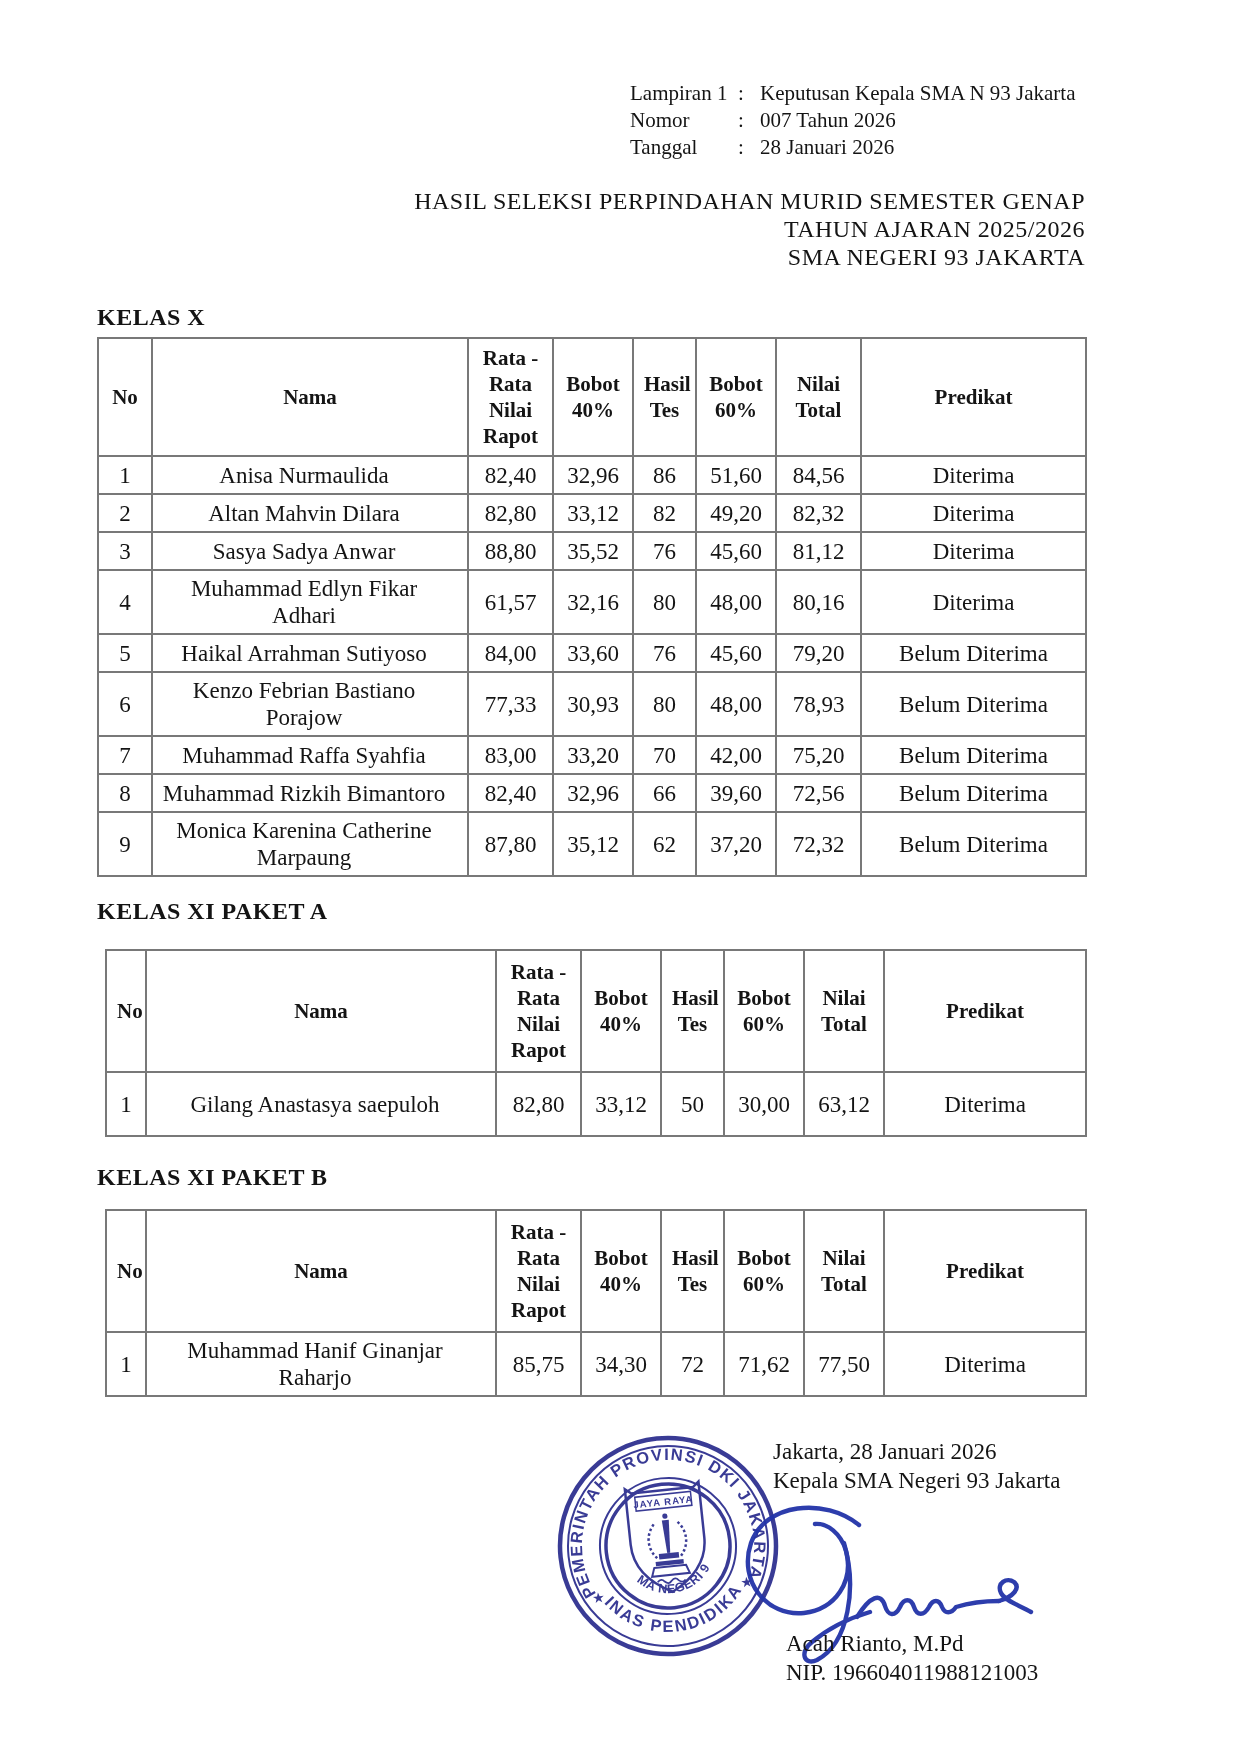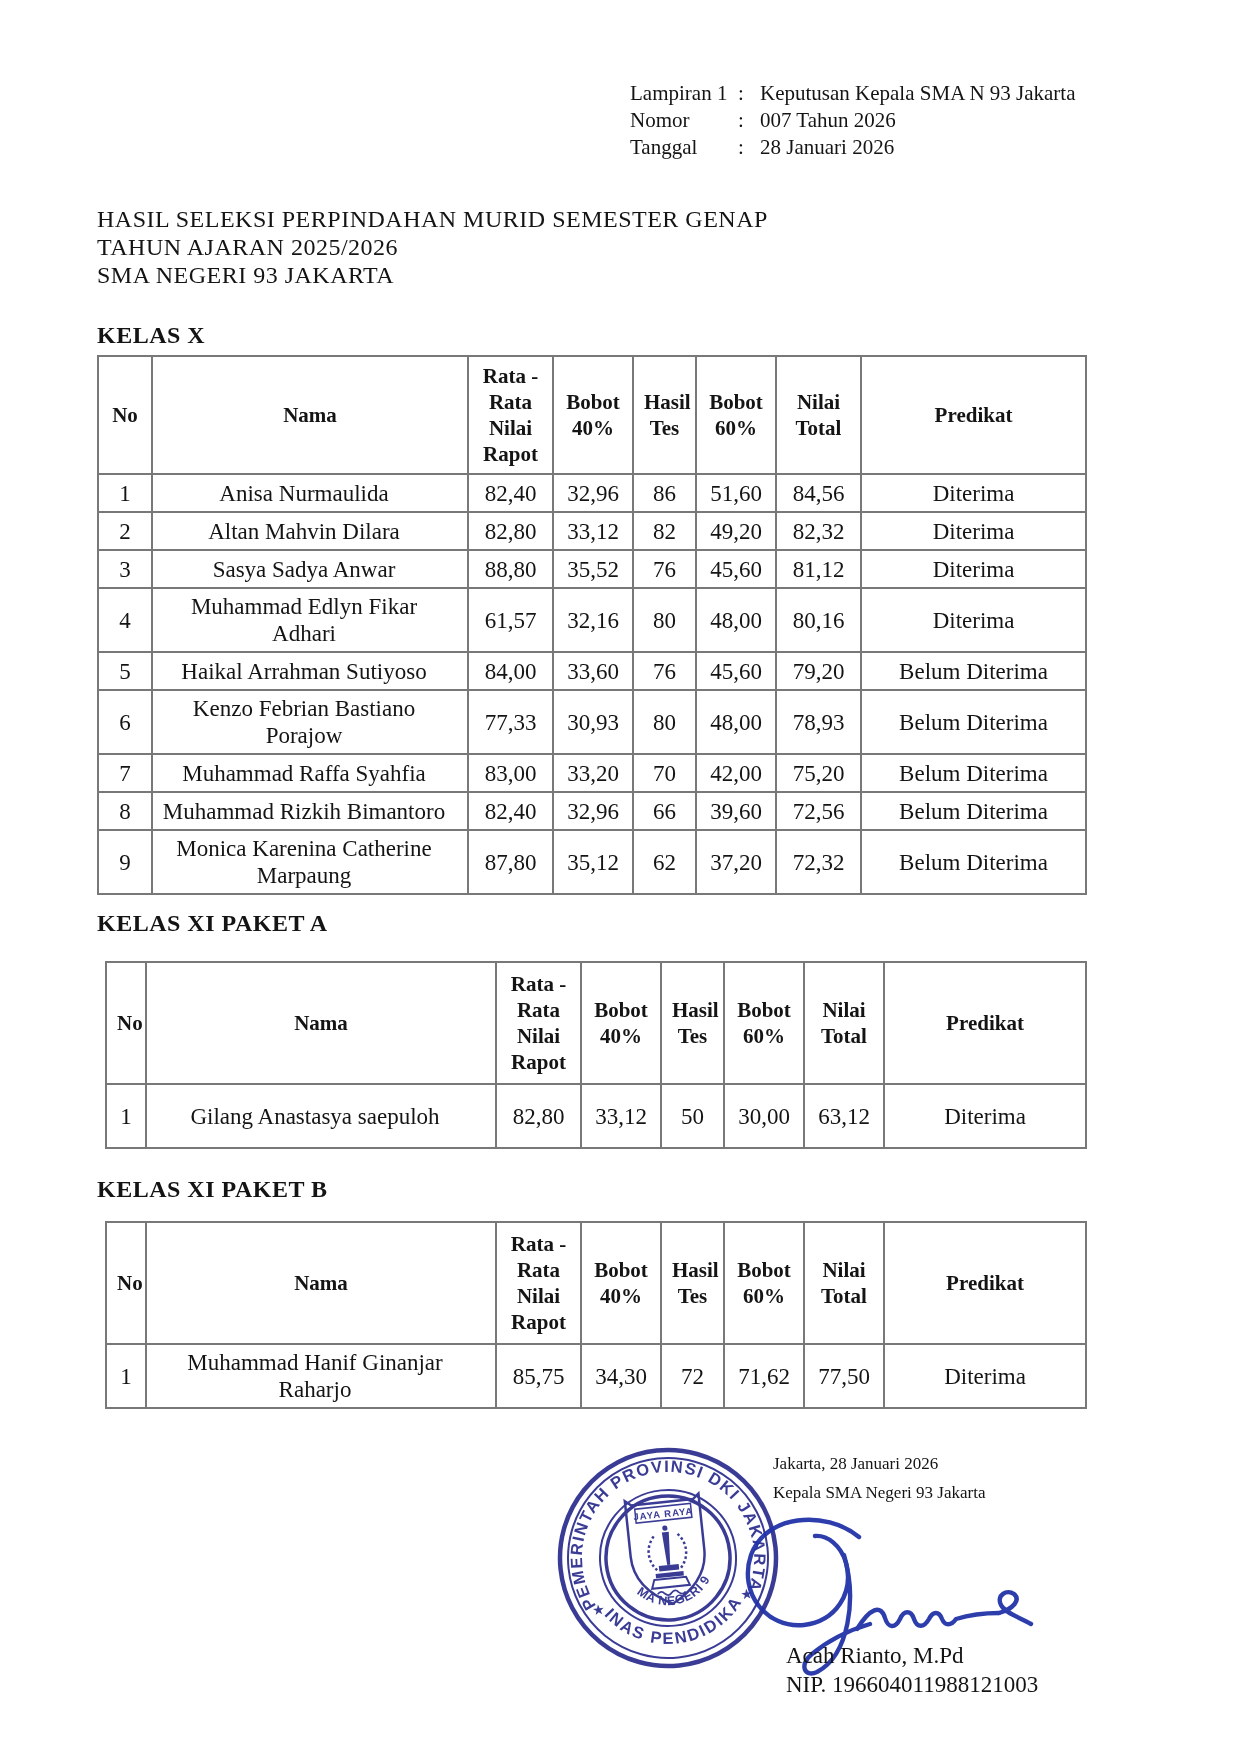--- a/index.html
+++ b/index.html
@@ -10,25 +10,25 @@
   }
   .content{width:988px;margin-left:97px;padding-top:80px;}
 
   
   .lampiran{margin-left:533px;font-size:21px;line-height:27px;}
   .lampiran .row{display:flex;}
   .lampiran .lbl{width:108px;flex:0 0 auto;}
   .lampiran .colon{width:22px;flex:0 0 auto;}
 
   
-  .doc-title{margin-top:44px;text-align:left;font-size:24px;line-height:28px;letter-spacing:0.5px;}
+  .doc-title{margin-top:26px;text-align:right;font-size:24px;line-height:28px;letter-spacing:0.5px;}
 
   .section-title{font-weight:bold;font-size:24px;line-height:28px;letter-spacing:0.5px;}
   .st-x{margin-top:32px;}
-  .st-a{margin-top:14px;}
+  .st-a{margin-top:20px;}
   .st-b{margin-top:26px;}
 
   table{border-collapse:collapse;table-layout:fixed;background:#fff;}
   .tbl{margin-top:6px;border:2px solid #5e5e5e;}
   .tbl th,.tbl td{border:2px solid #787878;overflow:hidden;}
   .tbl th{
     font-size:21px;line-height:26px;font-weight:bold;text-align:center;
     vertical-align:middle;padding:4px 10px;
   }
   .tbl td{
@@ -58,21 +58,21 @@
   .tbl-a col.col-rapot,.tbl-b col.col-rapot{width:85px;}
   .tbl-a col.col-b40,.tbl-b col.col-b40{width:80px;}
   .tbl-a col.col-tes,.tbl-b col.col-tes{width:63px;}
   .tbl-a col.col-b60,.tbl-b col.col-b60{width:80px;}
   .tbl-a col.col-tot,.tbl-b col.col-tot{width:80px;}
   .tbl-a col.col-pred,.tbl-b col.col-pred{width:202px;}
 
   
   .sig-section{position:relative;margin-top:36px;height:300px;}
   .stamp{position:absolute;left:458px;top:0;width:226px;height:226px;}
-  .sig-text{position:absolute;left:676px;top:4px;font-size:17px;line-height:29px;}
+  .sig-text{position:absolute;left:676px;top:4px;font-size:23px;line-height:29px;}
   .sig-svg{position:absolute;left:610px;top:62px;width:346px;height:184px;}
   .signer{position:absolute;left:689px;top:196px;font-size:23px;line-height:29px;}
 </style>
 </head>
 <body>
 
 <div class="content">
 
   <div class="lampiran">
     <div class="row">

